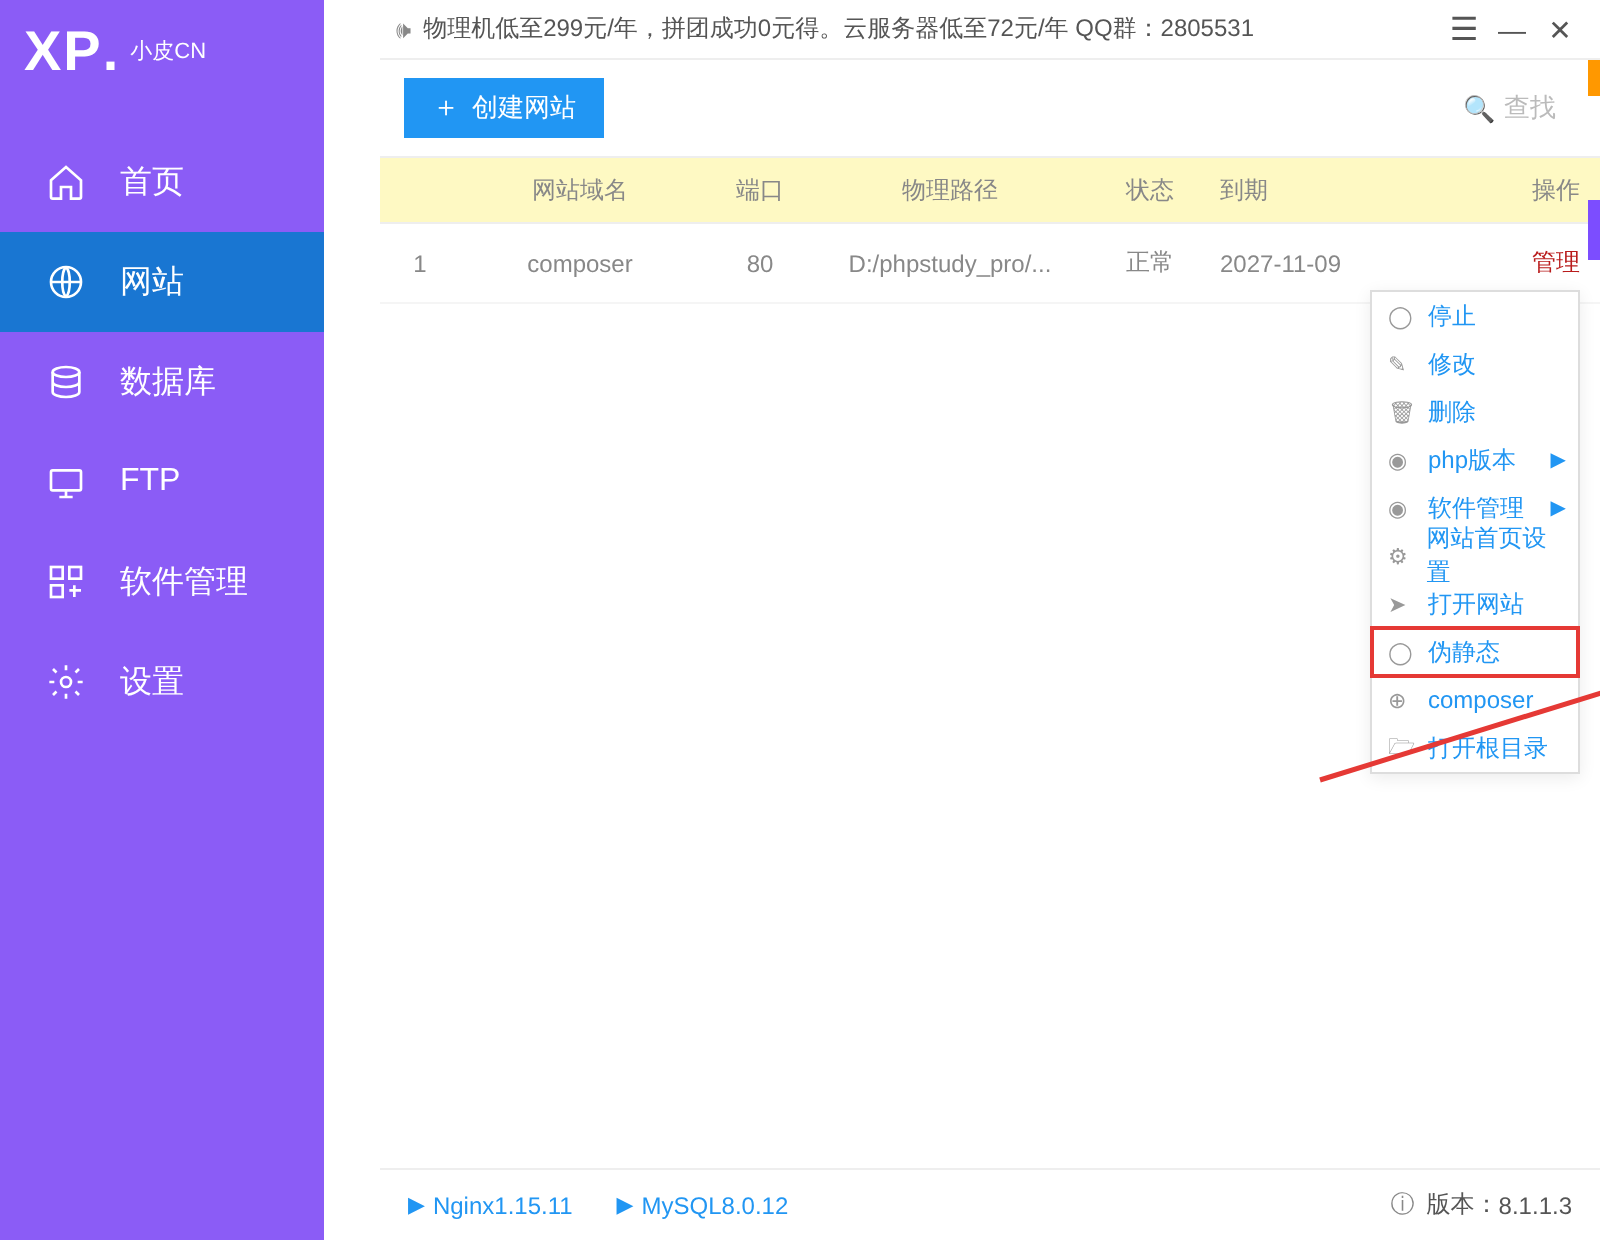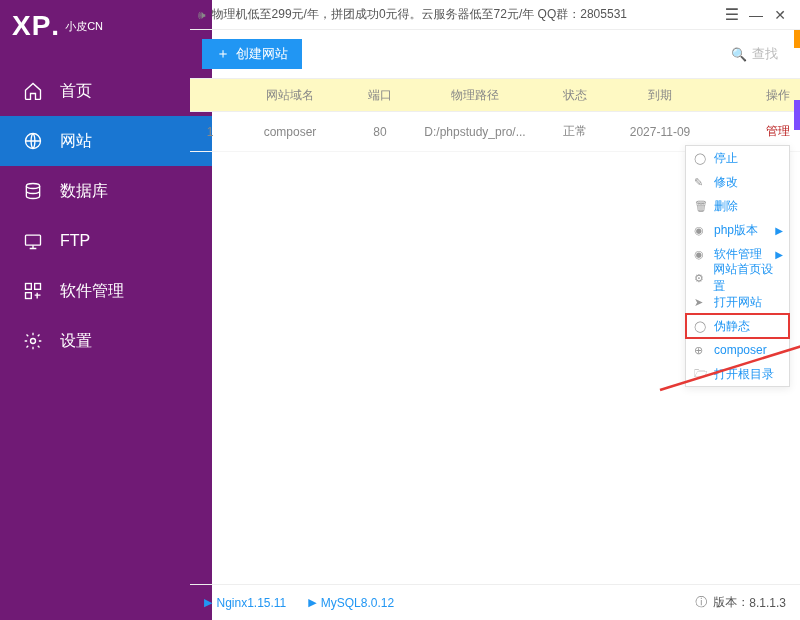--- a/index.html
+++ b/index.html
@@ -1,18 +1,18 @@
 <!DOCTYPE html>
 <html><head>
 <meta charset="utf-8">
 <style>
 * { margin: 0; padding: 0; box-sizing: border-box; font-family: "Microsoft YaHei", -apple-system, sans-serif; }
 body { width: 800px; height: 620px; overflow: hidden; background: #fff; position: relative; }
 
-.sidebar { position: absolute; left: 0; top: 0; width: 212px; height: 620px; background: #701a75; color: #fff; }
+.sidebar { position: absolute; left: 0; top: 0; width: 162px; height: 620px; background: #8b5cf6; color: #fff; }
 .logo { display: flex; align-items: center; padding: 8px 12px 4px 12px; height: 48px; }
 .logo-xp { font-size: 28px; font-weight: 600; letter-spacing: 1px; }
 .logo-dot { font-size: 28px; font-weight: 600; }
 .logo-cn { display: flex; flex-direction: row; font-size: 11px; line-height: 13px; margin-left: 6px; font-weight: 300; }
 .nav { margin-top: 18px; }
 .nav-item { display: flex; align-items: center; height: 50px; padding-left: 22px; cursor: pointer; font-size: 16px; }
 .nav-item.active { background: #1976d2; }
 .nav-item .ic { width: 22px; height: 22px; margin-right: 16px; display: flex; align-items: center; justify-content: center; }
 .nav-item svg { stroke: #fff; fill: none; stroke-width: 1.6; }
 
@@ -30,21 +30,21 @@
 .search { display: flex; align-items: center; color: #bbb; font-size: 13px; padding: 4px 10px; cursor: text; }
 .search .sic { margin-right: 4px; }
 
 .table-head { display: flex; height: 34px; align-items: center; background: #fef9c3; border-top: 1px solid #eee; border-bottom: 1px solid #eee; font-size: 12px; color: #888; }
 .table-row { display: flex; height: 40px; align-items: center; font-size: 12px; color: #888; border-bottom: 1px solid #f5f5f5; }
 .col-idx { width: 40px; text-align: center; }
 .col-domain { width: 120px; text-align: center; }
 .col-port { width: 60px; text-align: center; }
 .col-path { width: 130px; text-align: center; }
 .col-status { width: 70px; text-align: center; }
-.col-expire { width: 100px; text-align: center; }
+.col-expire { width: 100px; }
 .col-op { width: 80px; text-align: right; }
 .op-link { color: #b91c1c; cursor: pointer; }
 
 .dropdown { position: absolute; right: 10px; top: 145px; width: 105px; background: #fff; border: 1px solid #ddd; box-shadow: 0 2px 8px rgba(0,0,0,0.08); font-size: 12px; }
 .dd-item { height: 24px; display: flex; align-items: center; padding: 0 8px; color: #2196f3; cursor: pointer; position: relative; }
 .dd-item .dic { width: 14px; margin-right: 6px; color: #999; font-size: 11px; }
 .dd-item .arrow { position: absolute; right: 6px; color: #2196f3; font-size: 10px; }
 .dd-item.hl { outline: 2px solid #e53935; outline-offset: -1px; }
 
 .arrow-svg { position: absolute; left: 460px; top: 260px; pointer-events: none; }

